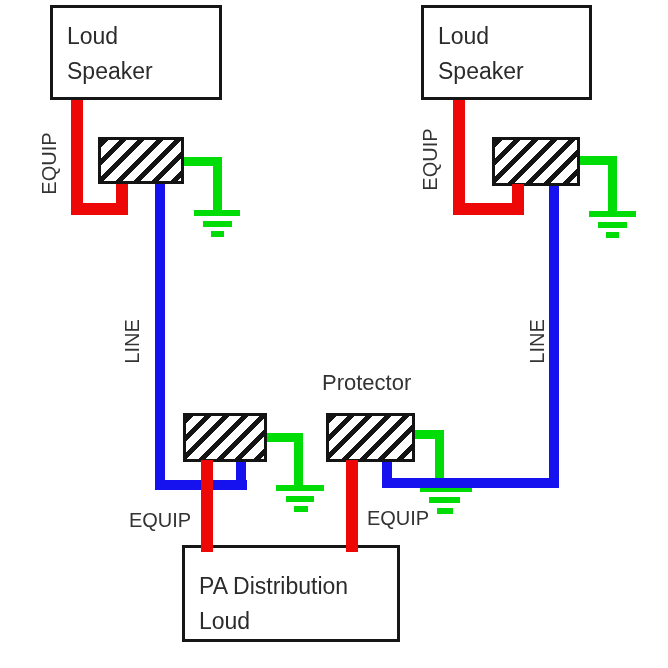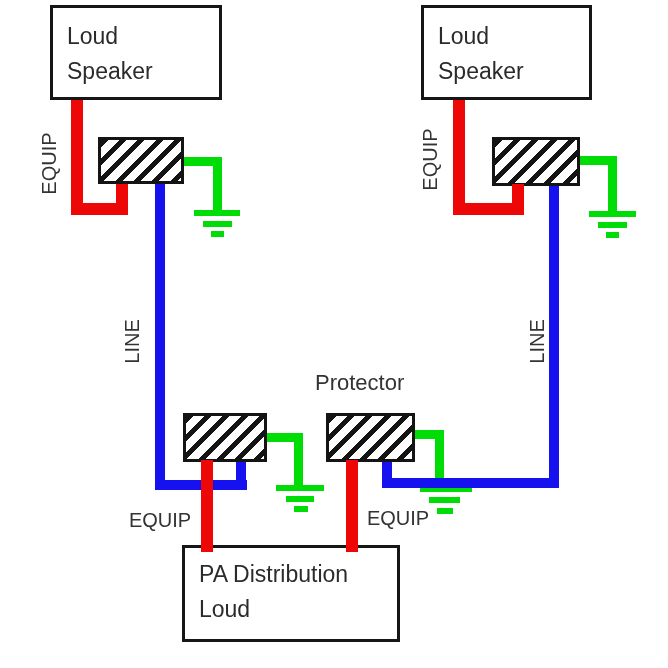--- a/index.html
+++ b/index.html
@@ -25,21 +25,21 @@
     color: #2b2b2b;
     z-index: 4;
   }
   .labelbox .bl {
     display: block;
     font-size: 23px;
     line-height: 35px;
     white-space: nowrap;
   }
   .speaker-pad { padding: 11px 0 0 14px; }
-  .pa-pad { padding: 9px 0 0 14px; }
+  .pa-pad { padding: 21px 0 0 14px; }
 
   
   .protector {
     position: absolute;
     border: 3px solid #141414;
     box-sizing: border-box;
     background: repeating-linear-gradient(
       135deg,
       #141414 0px, #141414 5px,
       #ffffff 5px, #ffffff 13px
@@ -89,21 +89,21 @@
   <div class="labelbox pa-pad" style="left:182px; top:545px; width:218px; height:97px;">
     <span class="bl">PA Distribution</span>
     <span class="bl">Loud</span>
   </div>
 
   <div class="protector" style="left:98px;  top:137px; width:86px; height:47px;"></div>
   <div class="protector" style="left:492px; top:137px; width:88px; height:49px;"></div>
   <div class="protector" style="left:183px; top:413px; width:84px; height:49px;"></div>
   <div class="protector" style="left:326px; top:413px; width:89px; height:49px;"></div>
 
-  <div class="protector-title" style="left:315px; top:370px;">Protector</div>
+  <div class="protector-title" style="left:322px; top:370px;">Protector</div>
 
   <div class="wire w-red" style="left:71px; top:100px; width:12px; height:115px;"></div>
   <div class="wire w-red" style="left:71px; top:203px; width:57px; height:12px;"></div>
   <div class="wire w-red" style="left:116px; top:184px; width:12px; height:24px;"></div>
 
   <div class="wire w-red" style="left:453px; top:100px; width:12px; height:115px;"></div>
   <div class="wire w-red" style="left:453px; top:203px; width:71px; height:12px;"></div>
   <div class="wire w-red" style="left:512px; top:184px; width:12px; height:24px;"></div>
 
   <div class="wire w-red" style="left:201px; top:460px; width:12px; height:92px;"></div>

